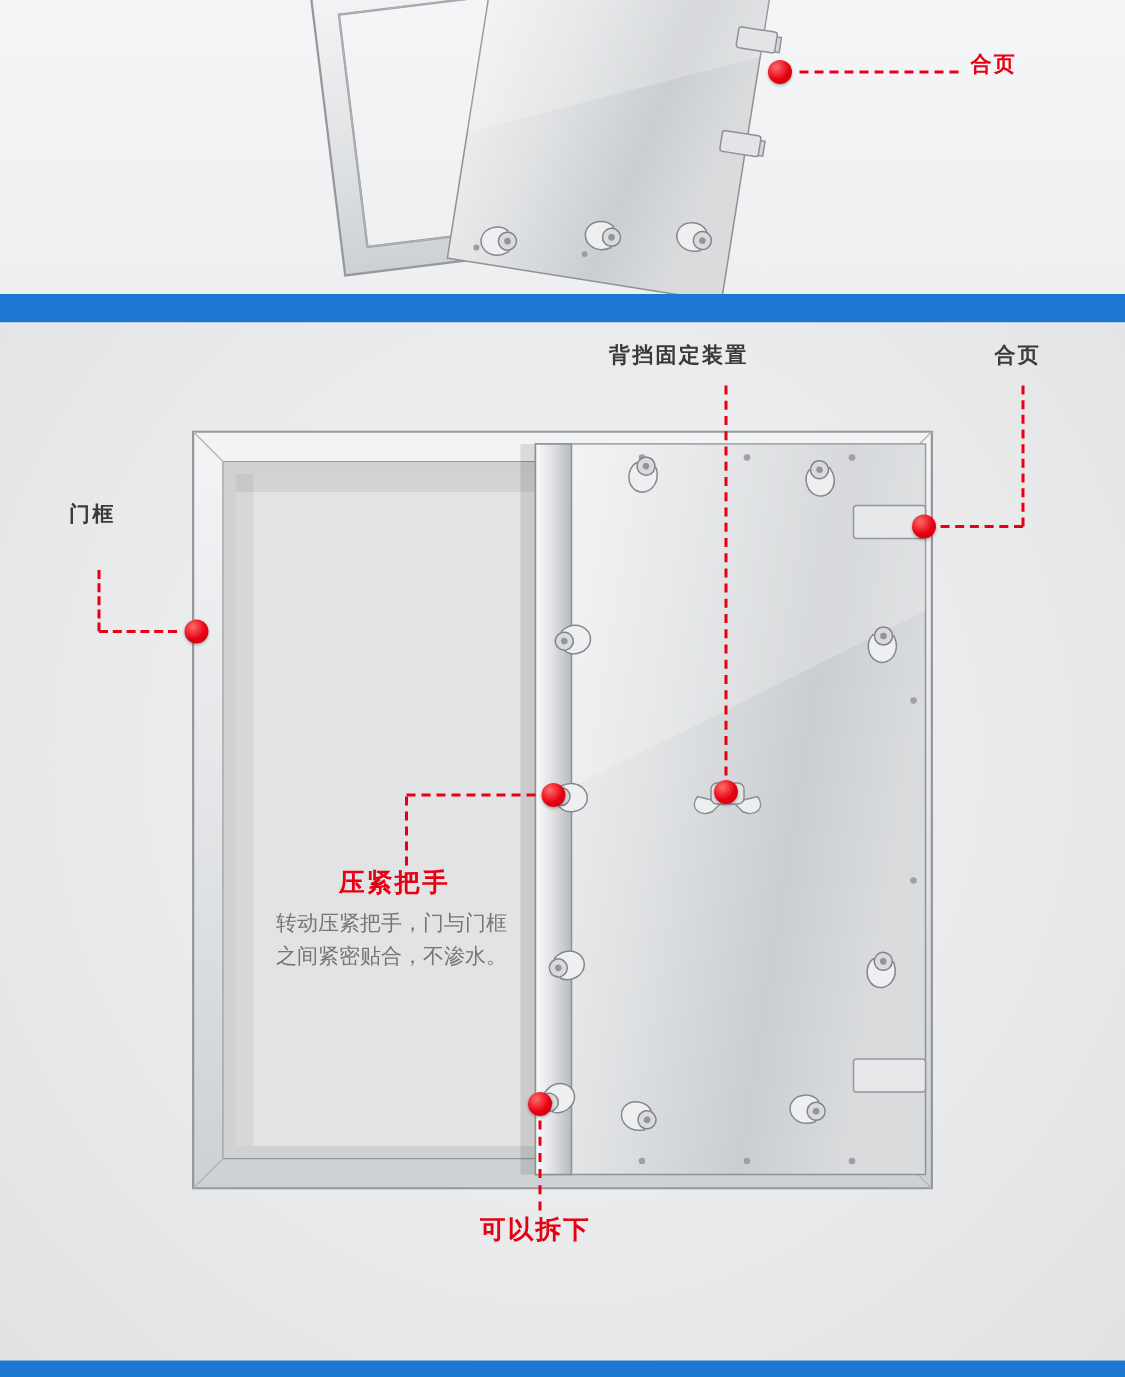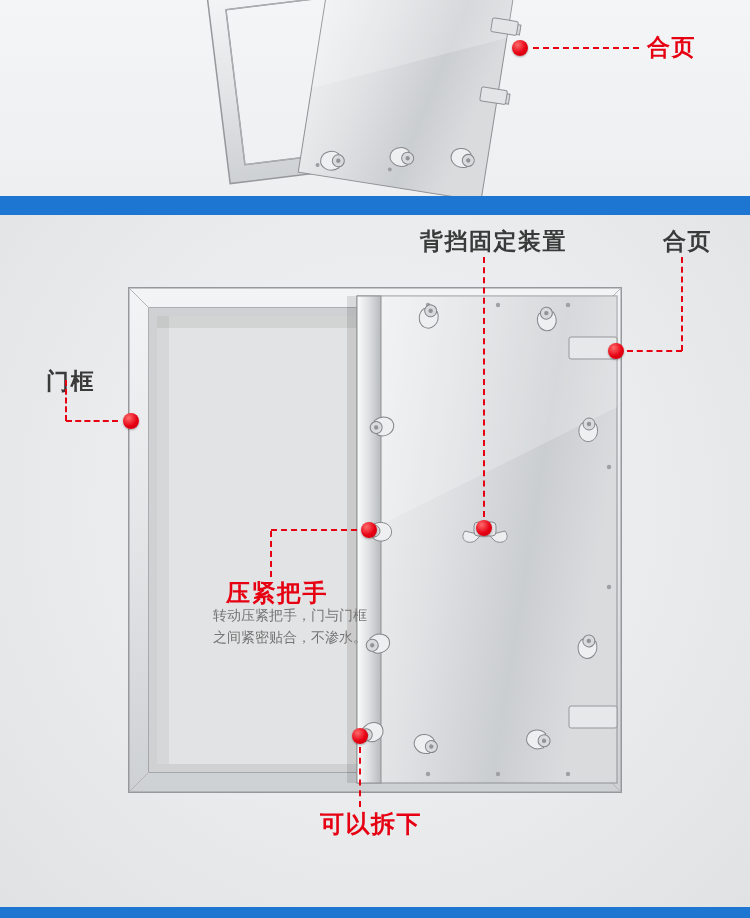--- a/index.html
+++ b/index.html
@@ -15,25 +15,25 @@
   .page{position:relative;width:750px;height:918px;margin:0 auto;overflow:hidden;background:var(--background);}
   .top-section{position:absolute;left:0;top:0;width:750px;height:196px;background:linear-gradient(#f4f5f6,#edeff0);}
   .band{position:absolute;left:0;top:196px;width:750px;height:19px;background:var(--band-blue);}
   .main-section{position:absolute;left:0;top:215px;width:750px;height:692px;
     background:radial-gradient(ellipse at 50% 42%, #f1f2f3 0%, #e9ebec 55%, #e0e2e3 100%);}
   .bottom-band{position:absolute;left:0;top:907px;width:750px;height:11px;background:var(--band-blue);}
 
   .photo-top{position:absolute;left:155px;top:0;}
   .photo-main{position:absolute;left:128px;top:287px;}
 
-  .label{position:absolute;font-weight:700;font-size:24px;letter-spacing:1.5px;white-space:nowrap;line-height:1.2;}
+  .label{position:absolute;font-weight:700;font-size:17px;letter-spacing:1.5px;white-space:nowrap;line-height:1.2;}
   .label.red{color:var(--accent-red);}
   .label.dark{color:var(--label-dark);}
-  .label.lg{font-size:23px;}
-  .desc{position:absolute;font-size:14px;line-height:1.55;color:var(--desc-gray);text-align:right;margin-left:21px;}
+  .label.lg{font-size:14px;}
+  .desc{position:absolute;font-size:14px;line-height:1.55;color:var(--desc-gray);text-align:left;}
   .dot{position:absolute;width:16px;height:16px;border-radius:50%;
     background:radial-gradient(circle at 35% 30%, #ff6b6b 0%, var(--accent-red) 55%, #c30010 100%);
     box-shadow:0 1px 2px rgba(0,0,0,.3);}
   .dash{position:absolute;}
   .dash-h{border-top:2px dashed var(--accent-red);height:0;}
   .dash-v{border-left:2px dashed var(--accent-red);width:0;}
 </style>
 </head>
 <body>
 
@@ -132,30 +132,30 @@
       <path d="M20,2 C26,10 18,16 10,12 L4,6 Z" fill="#eceef0" stroke="#8a8c8f"></path>
       <rect x="-11" y="-7" width="22" height="14" rx="4" fill="#e2e4e6" stroke="#8a8c8f"></rect>
       <circle r="4" fill="#c7c9cb" stroke="#8a8c8f"></circle>
     </g>
   </svg>
 
   <span class="dash dash-h" style="left:533px;top:47px;width:106px"></span>
   <span class="dot" style="left:512px;top:40px"></span>
   <span class="label red lg" style="left:647px;top:34px">合页</span>
 
-  <span class="label dark lg" style="left:420px;top:228px">背挡固定装置</span>
+  <span class="label dark lg" style="left:406px;top:228px">背挡固定装置</span>
   <span class="dash dash-v" style="left:483px;top:257px;height:260px"></span>
   <span class="dot" style="left:476px;top:520px"></span>
 
   <span class="label dark lg" style="left:663px;top:228px">合页</span>
   <span class="dash dash-v" style="left:681px;top:257px;height:94px"></span>
   <span class="dash dash-h" style="left:627px;top:350px;width:55px"></span>
   <span class="dot" style="left:608px;top:343px"></span>
 
-  <span class="label dark lg" style="left:46px;top:368px">门框</span>
+  <span class="label dark lg" style="left:46px;top:334px">门框</span>
   <span class="dash dash-v" style="left:65px;top:380px;height:41px"></span>
   <span class="dash dash-h" style="left:66px;top:420px;width:52px"></span>
   <span class="dot" style="left:123px;top:413px"></span>
 
   <span class="dot" style="left:361px;top:522px"></span>
   <span class="dash dash-h" style="left:271px;top:529px;width:86px"></span>
   <span class="dash dash-v" style="left:270px;top:531px;height:46px"></span>
   <span class="label red" style="left:226px;top:579px">压紧把手</span>
   <div class="desc" style="left:184px;top:605px;width:162px">转动压紧把手，门与门框之间紧密贴合，不渗水。</div>
 

